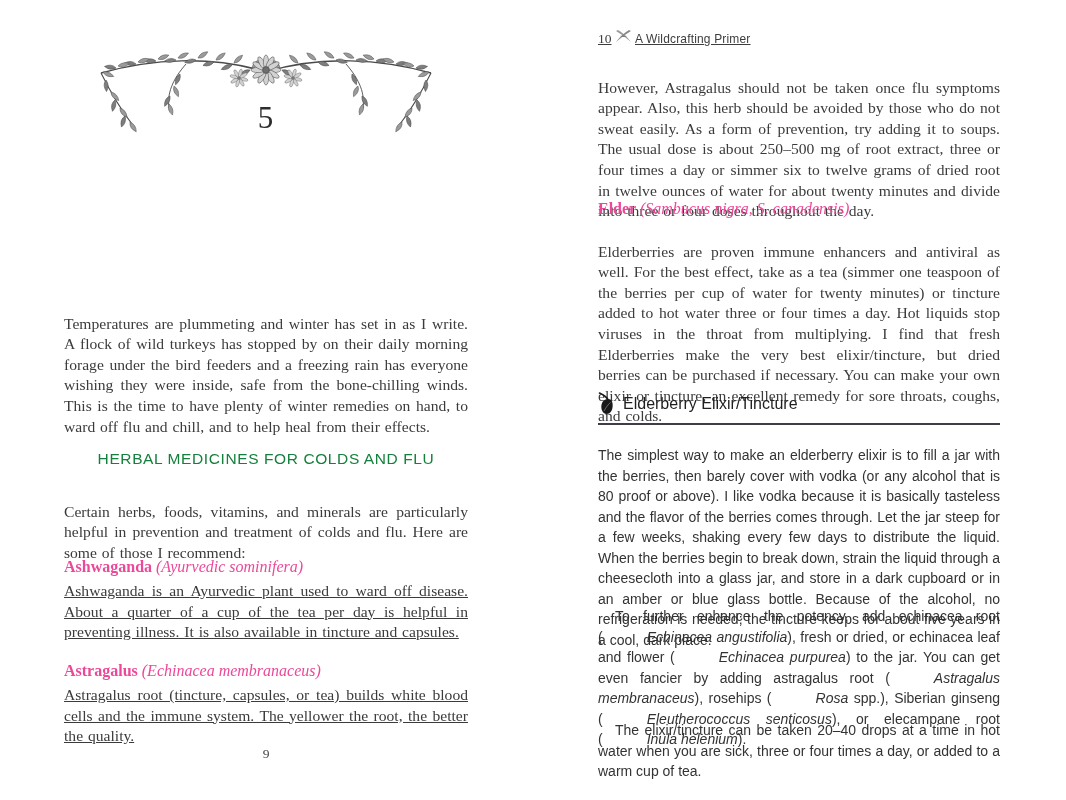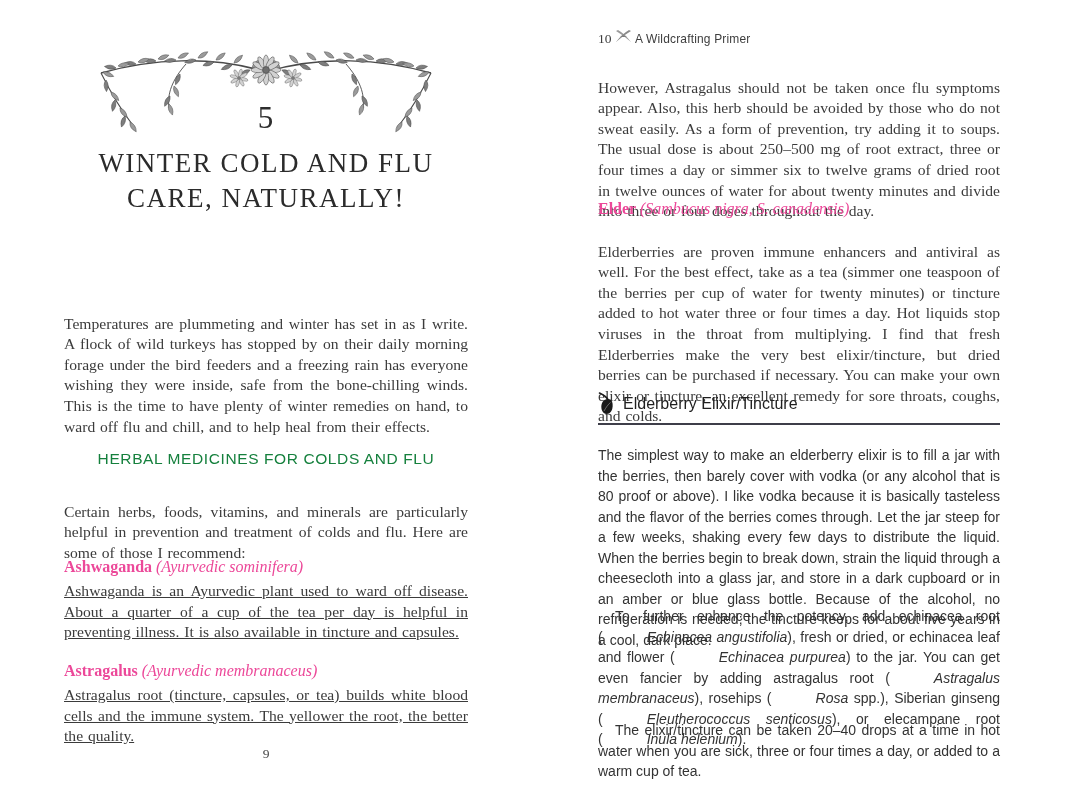--- a/index.html
+++ b/index.html
@@ -40,21 +40,21 @@
   .entry2{top:660px;}
   .entry-heading{font-size:16px;color:#ec4899;line-height:22px;margin:0 0 3px 0;}
   .entry-name{font-weight:bold;}
   .entry-latin{font-style:italic;font-weight:400;}
   .entry-body{margin:0;text-decoration:underline;}
   .folio-left{top:746px;text-align:center;font-size:13.5px;color:#444444;}
 
   
   .running-header{
     top:30px;display:flex;align-items:center;gap:3px;
-    font-size:13.5px;color:#3d3d3d;
+    font-size:13.5px;color:#3d3d3d;text-decoration:underline;
   }
   .running-title{
     font-family:"Liberation Sans","DejaVu Sans",sans-serif;
     font-size:13px;letter-spacing:0.2px;color:#3d3d3d;
     transform:scaleX(0.92);transform-origin:left center;
   }
   .r-para1{top:62px;}
   .elder-heading{top:198px;}
   .elder-body{top:226px;}
   .recipe-heading{
@@ -156,38 +156,34 @@
           <use href="#petal" transform="rotate(240)"></use>
         <use href="#petal" transform="rotate(285)"></use>
           <use href="#petal" transform="rotate(330)"></use>
         <circle r="3" fill="#7a7a7a"></circle>
       </g>
     </svg>
   </div>
 
   <div class="abs chapter-number">5</div>
 
-  <div class="abs chapter-title">
-    <div>WINTER COLD AND FLU</div>
-    <div>CARE, NATURALLY!</div>
-  </div>
 
   <p class="abs body-serif intro">Temperatures are plummeting and winter has set in as I write. A flock of wild turkeys has stopped by on their daily morning forage under the bird feeders and a freezing rain has everyone wishing they were inside, safe from the bone-chilling winds. This is the time to have plenty of winter remedies on hand, to ward off flu and chill, and to help heal from their effects.</p>
 
   <div class="abs section-heading">HERBAL MEDICINES FOR COLDS AND FLU</div>
 
   <p class="abs body-serif section-intro">Certain herbs, foods, vitamins, and minerals are particularly helpful in prevention and treatment of colds and flu. Here are some of those I recommend:</p>
 
   <div class="abs entry1">
     <h3 class="entry-heading"><span class="entry-name">Ashwaganda</span> <span class="entry-latin">(Ayurvedic sominifera)</span></h3>
     <p class="body-serif entry-body">Ashwaganda is an Ayurvedic plant used to ward off disease. About a quarter of a cup of the tea per day is helpful in preventing illness. It is also available in tincture and capsules.</p>
   </div>
 
   <div class="abs entry2">
-    <h3 class="entry-heading"><span class="entry-name">Astragalus</span> <span class="entry-latin">(Ayurvedic membranaceus)</span></h3>
+    <h3 class="entry-heading"><span class="entry-name">Astragalus</span> <span class="entry-latin">(Echinacea membranaceus)</span></h3>
     <p class="body-serif entry-body">Astragalus root (tincture, capsules, or tea) builds white blood cells and the immune system. The yellower the root, the better the quality.</p>
   </div>
 
   <div class="abs folio-left">9</div>
 </div>
 
 <div class="page page-right">
 
   <div class="abs running-header">
     <span>10</span>

